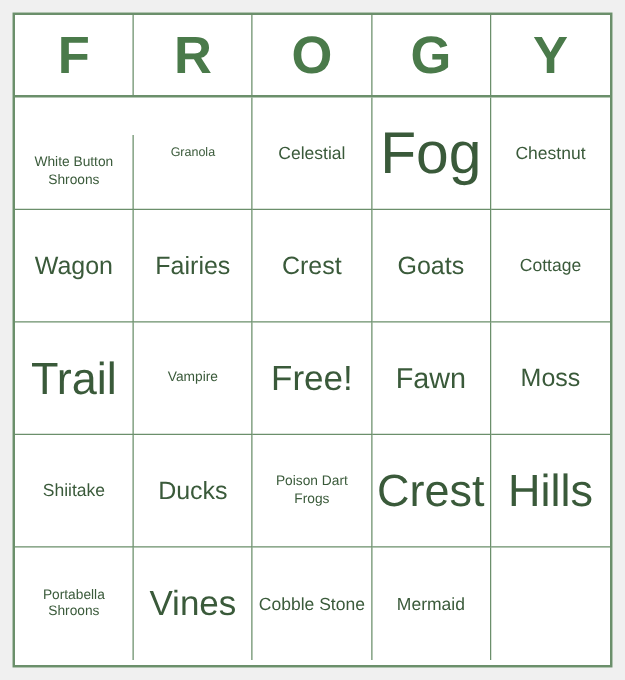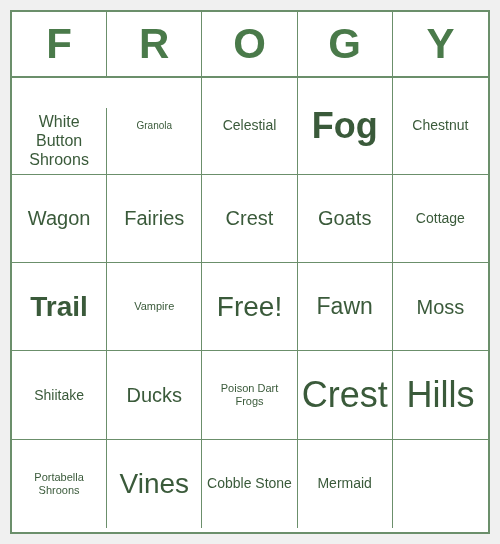--- a/index.html
+++ b/index.html
@@ -63,31 +63,31 @@
 
 <div class="bingo-card">
   <div class="bingo-header">
   <div class="bingo-header-cell">F</div>
       <div class="bingo-header-cell">R</div>
       <div class="bingo-header-cell">O</div>
       <div class="bingo-header-cell">G</div>
       <div class="bingo-header-cell">Y</div>
     </div>
   <div class="bingo-grid">
-  <div class="bingo-cell" style="font-size: 16px; margin-top: 30px;">White Button Shroons</div>
+  <div class="bingo-cell" style="font-size: 11px; margin-top: 30px;">White Button Shroons</div>
       <div class="bingo-cell" style="font-size: 10px;">Granola</div>
       <div class="bingo-cell" style="font-size: 14px;">Celestial</div>
-      <div class="bingo-cell" style="font-size: 36px; font-weight: bold;">Fog</div>
+      <div class="bingo-cell" style="font-size: 47px; font-weight: normal;">Fog</div>
       <div class="bingo-cell" style="font-size: 14px;">Chestnut</div>
       <div class="bingo-cell" style="font-size: 20px;">Wagon</div>
       <div class="bingo-cell" style="font-size: 20px;">Fairies</div>
       <div class="bingo-cell" style="font-size: 20px;">Crest</div>
       <div class="bingo-cell" style="font-size: 20px;">Goats</div>
       <div class="bingo-cell" style="font-size: 14px;">Cottage</div>
-      <div class="bingo-cell" style="font-size: 28px; font-weight: bold;">Trail</div>
+      <div class="bingo-cell" style="font-size: 36px; font-weight: normal;">Trail</div>
       <div class="bingo-cell" style="font-size: 11px;">Vampire</div>
       <div class="bingo-cell" style="font-size: 28px; font-weight: normal;">Free!</div>
       <div class="bingo-cell" style="font-size: 23px;">Fawn</div>
       <div class="bingo-cell" style="font-size: 20px;">Moss</div>
       <div class="bingo-cell" style="font-size: 14px;">Shiitake</div>
       <div class="bingo-cell" style="font-size: 20px;">Ducks</div>
       <div class="bingo-cell" style="font-size: 11px;">Poison Dart Frogs</div>
       <div class="bingo-cell" style="font-size: 36px; font-weight: normal;">Crest</div>
       <div class="bingo-cell" style="font-size: 36px; font-weight: normal;">Hills</div>
       <div class="bingo-cell" style="font-size: 11px;">Portabella Shroons</div>

